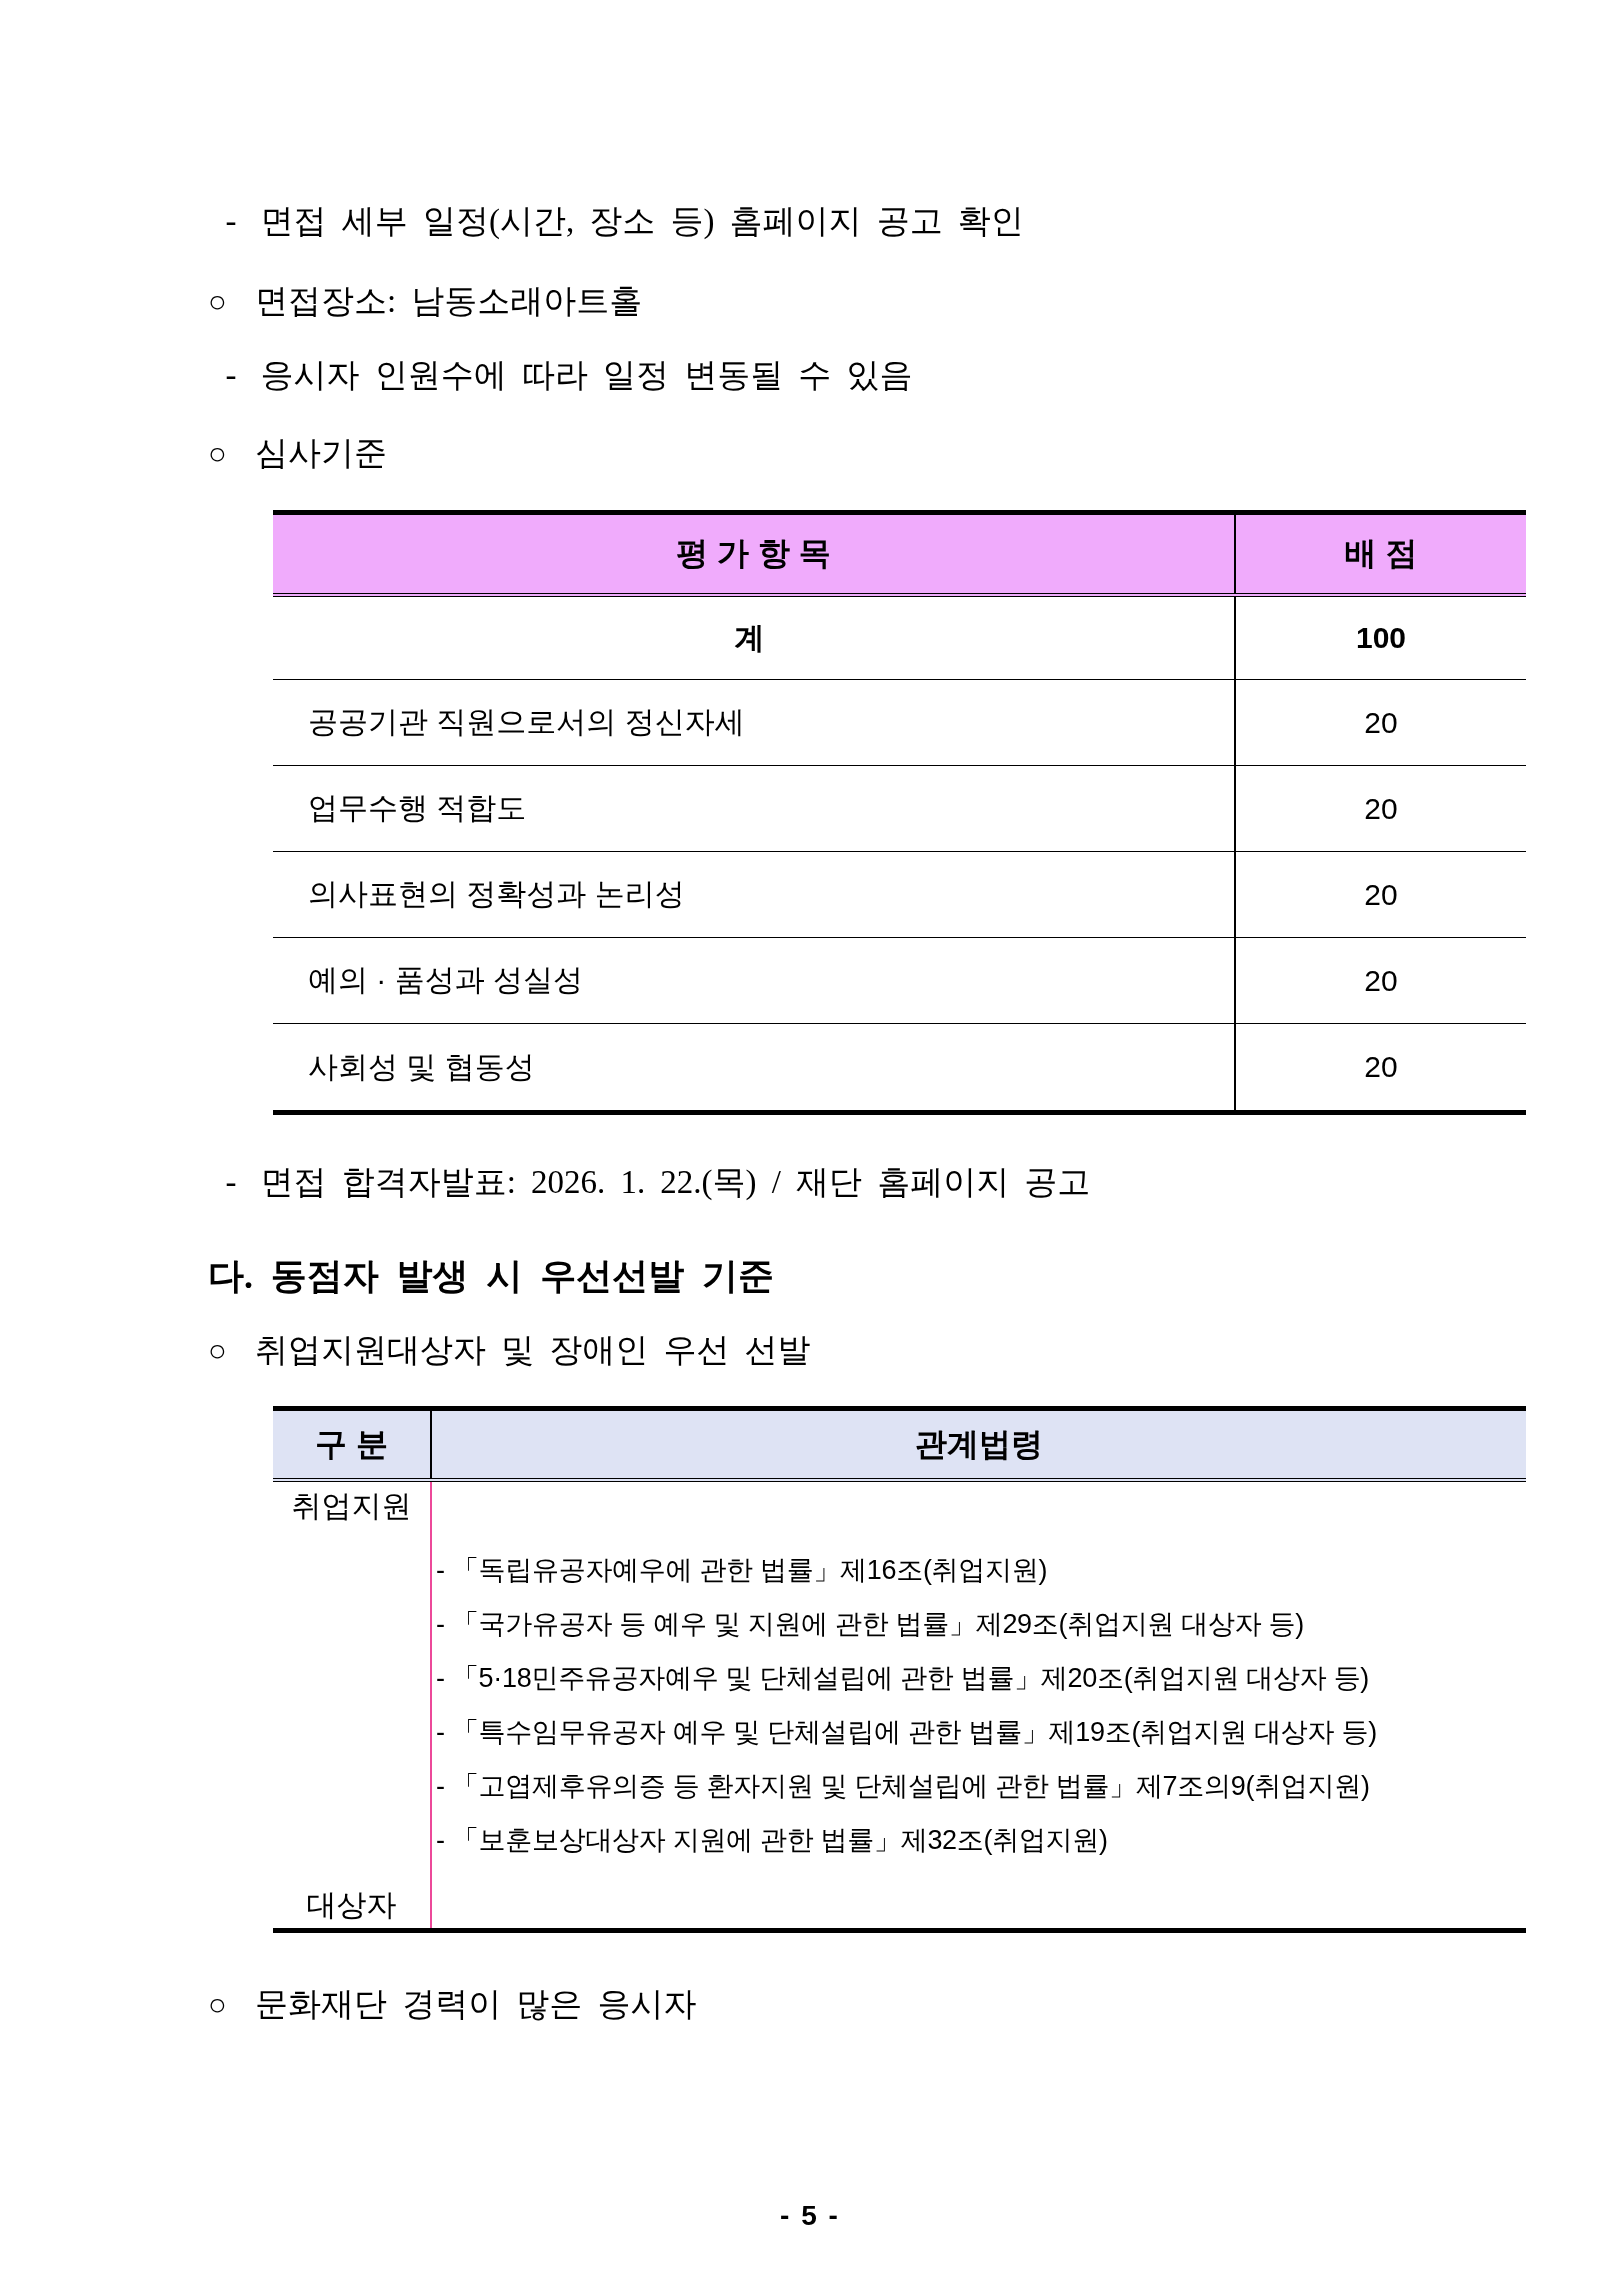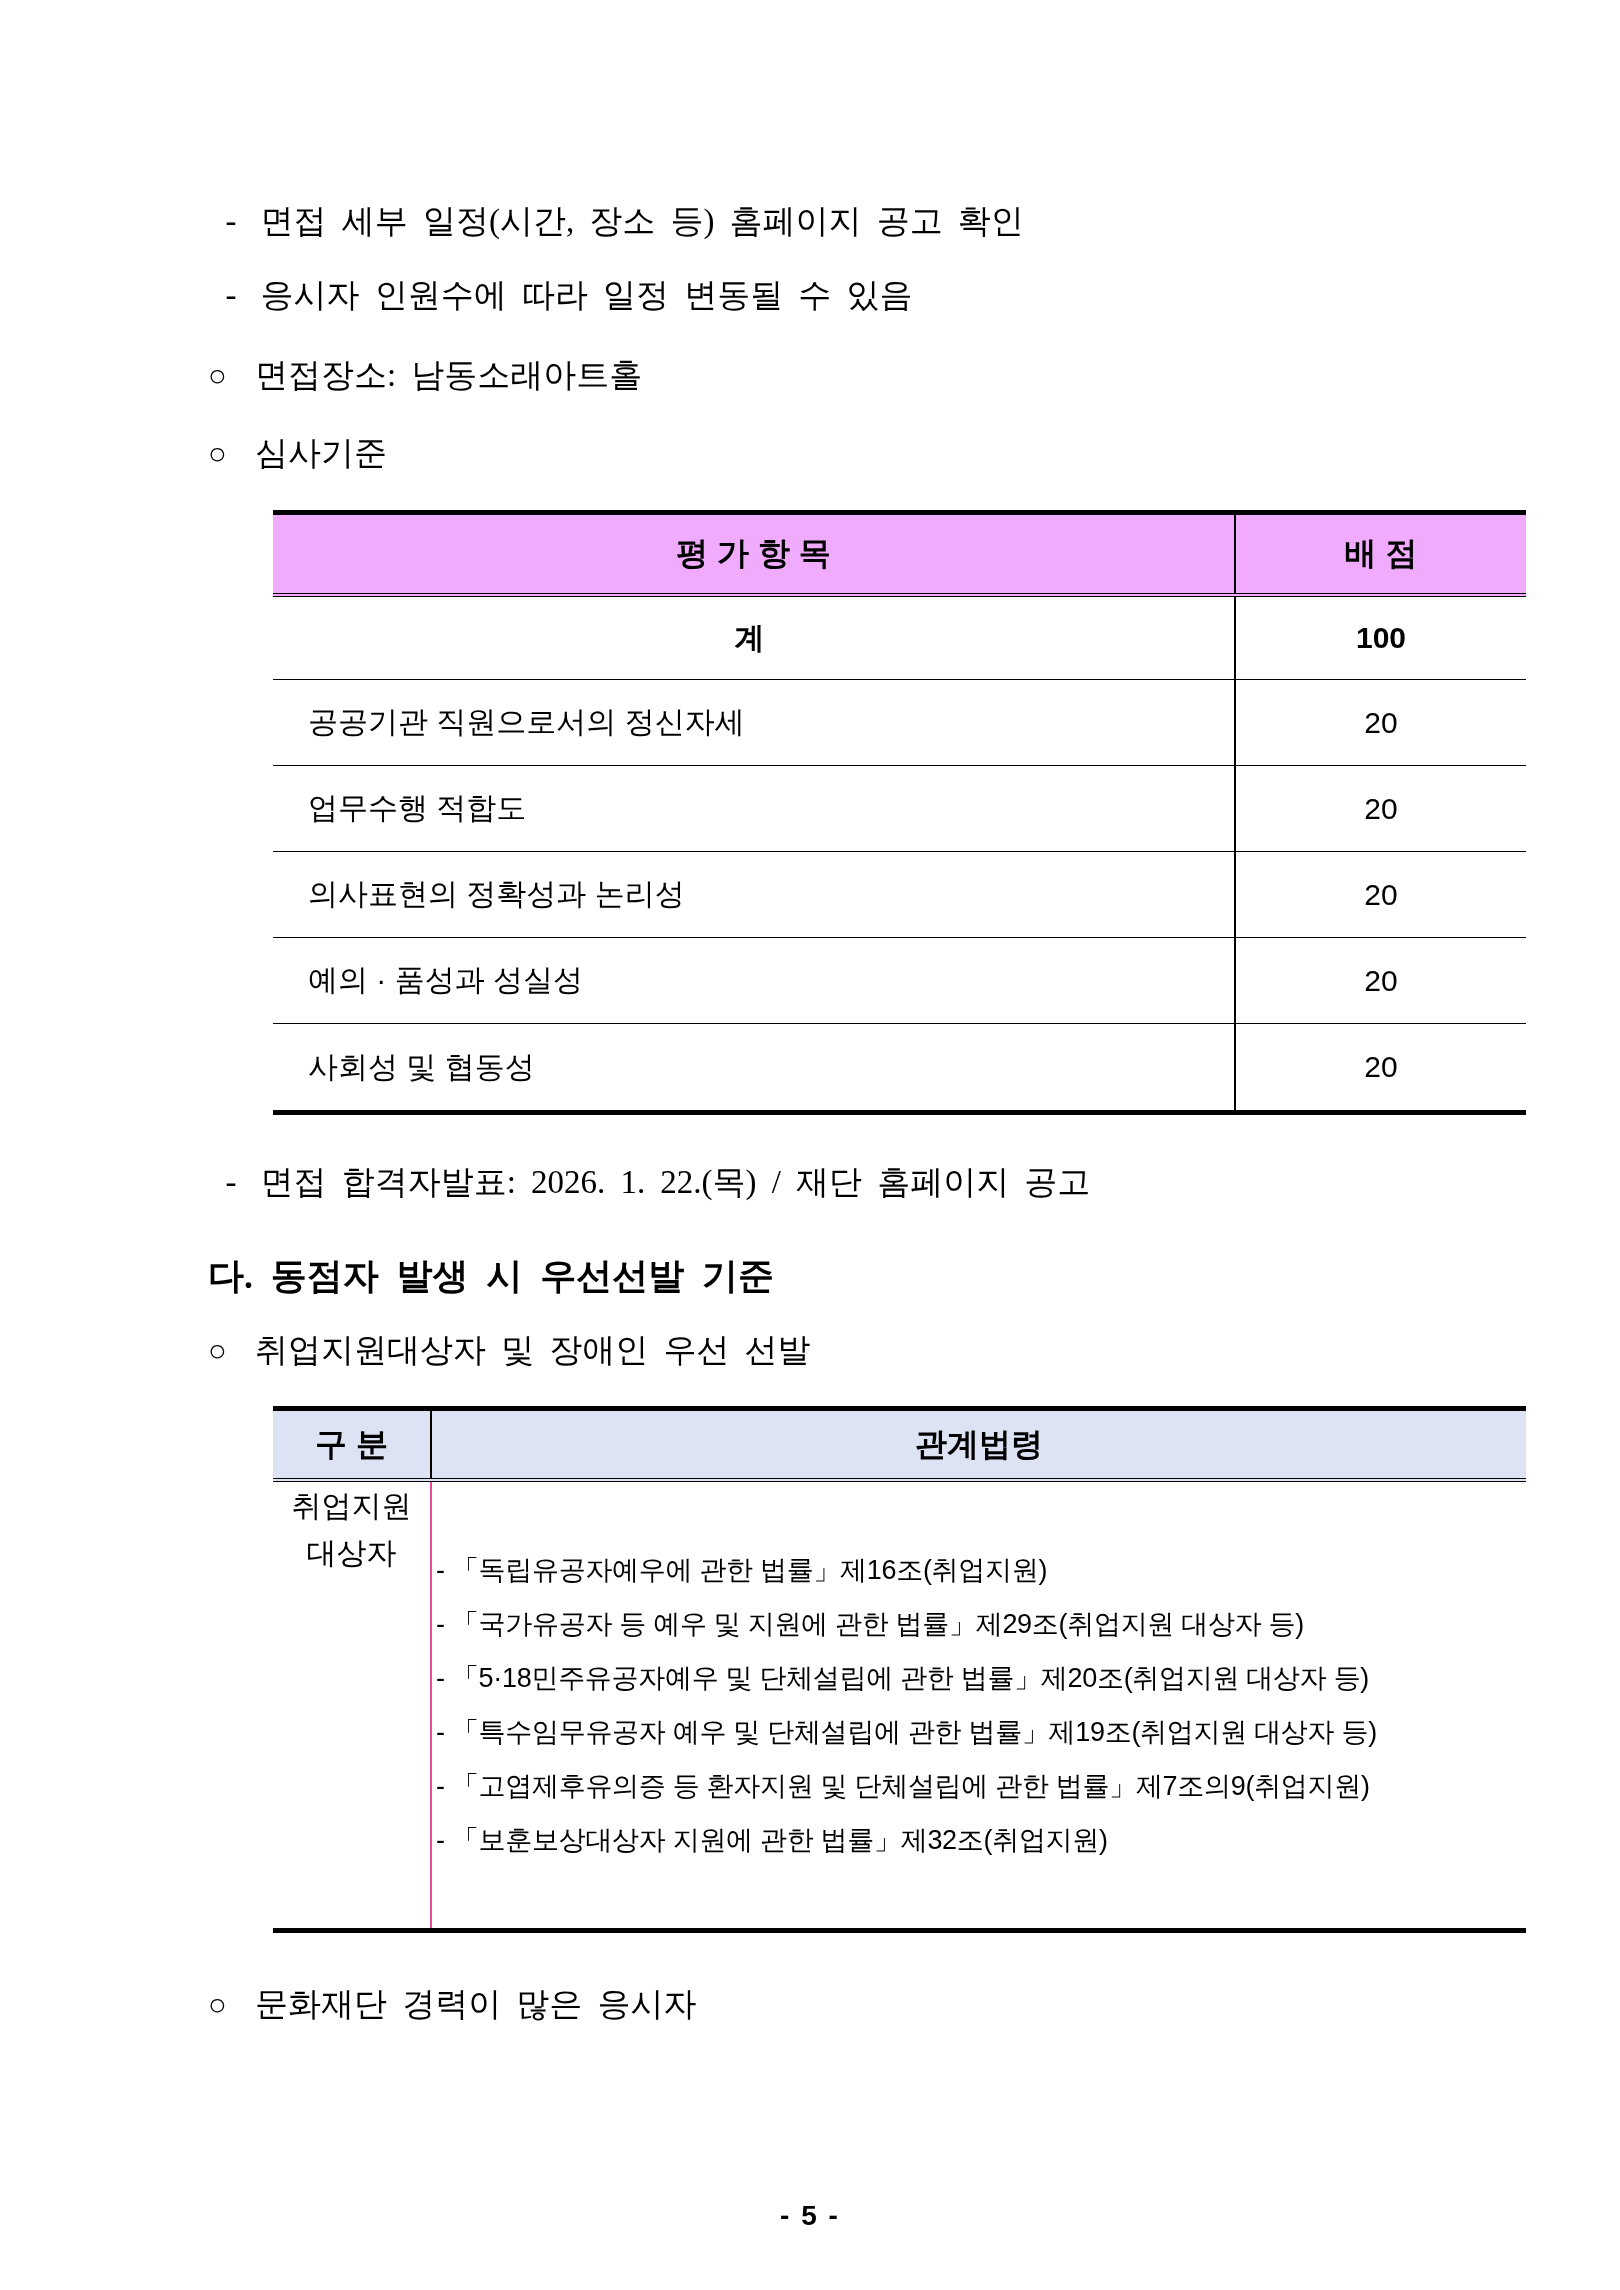--- a/index.html
+++ b/index.html
@@ -58,21 +58,21 @@
     font-size:36px; font-weight:bold; line-height:45px;
     word-spacing:8.8px; white-space:nowrap;
   }
   .bullet-priority { margin-top:31px; }
 
   
   .law-table { margin-top:35px; }
   .law-table .t-header { grid-template-columns:157px 1fr; height:71px; }
   .law-table .t-body { display:grid; grid-template-columns:157px 1fr; height:446px; }
   .law-table .cell-type {
-    display:flex; flex-direction:column; justify-content:flex-start; align-items:center;
+    display:flex; flex-direction:column; justify-content:space-between; align-items:center;
     font-size:30px; line-height:47px;
   }
   .law-table .cell-laws {
     border-left:2px solid #ec4899;
     display:flex; flex-direction:column; justify-content:center;
     padding-left:4px;
   }
   .law-line { font-size:27px; line-height:54px; white-space:nowrap; letter-spacing:-0.3px; }
 
   .last-bullet { margin-top:51px; }
@@ -85,26 +85,26 @@
   }
 </style>
 </head>
 <body>
 
 <div class="page">
 
   <div class="body-line dash-line">
     <span class="marker">-</span><span>면접 세부 일정(시간, 장소 등) 홈페이지 공고 확인</span>
   </div>
+  <div class="body-line circle-line mt40">
+    <span class="marker">○</span><span>면접장소: 남동소래아트홀</span>
+  </div>
+
   <div class="body-line dash-line mt34">
     <span class="marker">-</span><span>응시자 인원수에 따라 일정 변동될 수 있음</span>
-  </div>
-
-  <div class="body-line circle-line mt40">
-    <span class="marker">○</span><span>면접장소: 남동소래아트홀</span>
   </div>
   <div class="body-line circle-line mt38">
     <span class="marker">○</span><span>심사기준</span>
   </div>
 
   <div class="doc-table score-table">
     <div class="t-header" id="score-header" style="background: #f0abfc;">
       <div class="cell">평 가 항 목</div>
       <div class="cell divided">배 점</div>
     </div>

